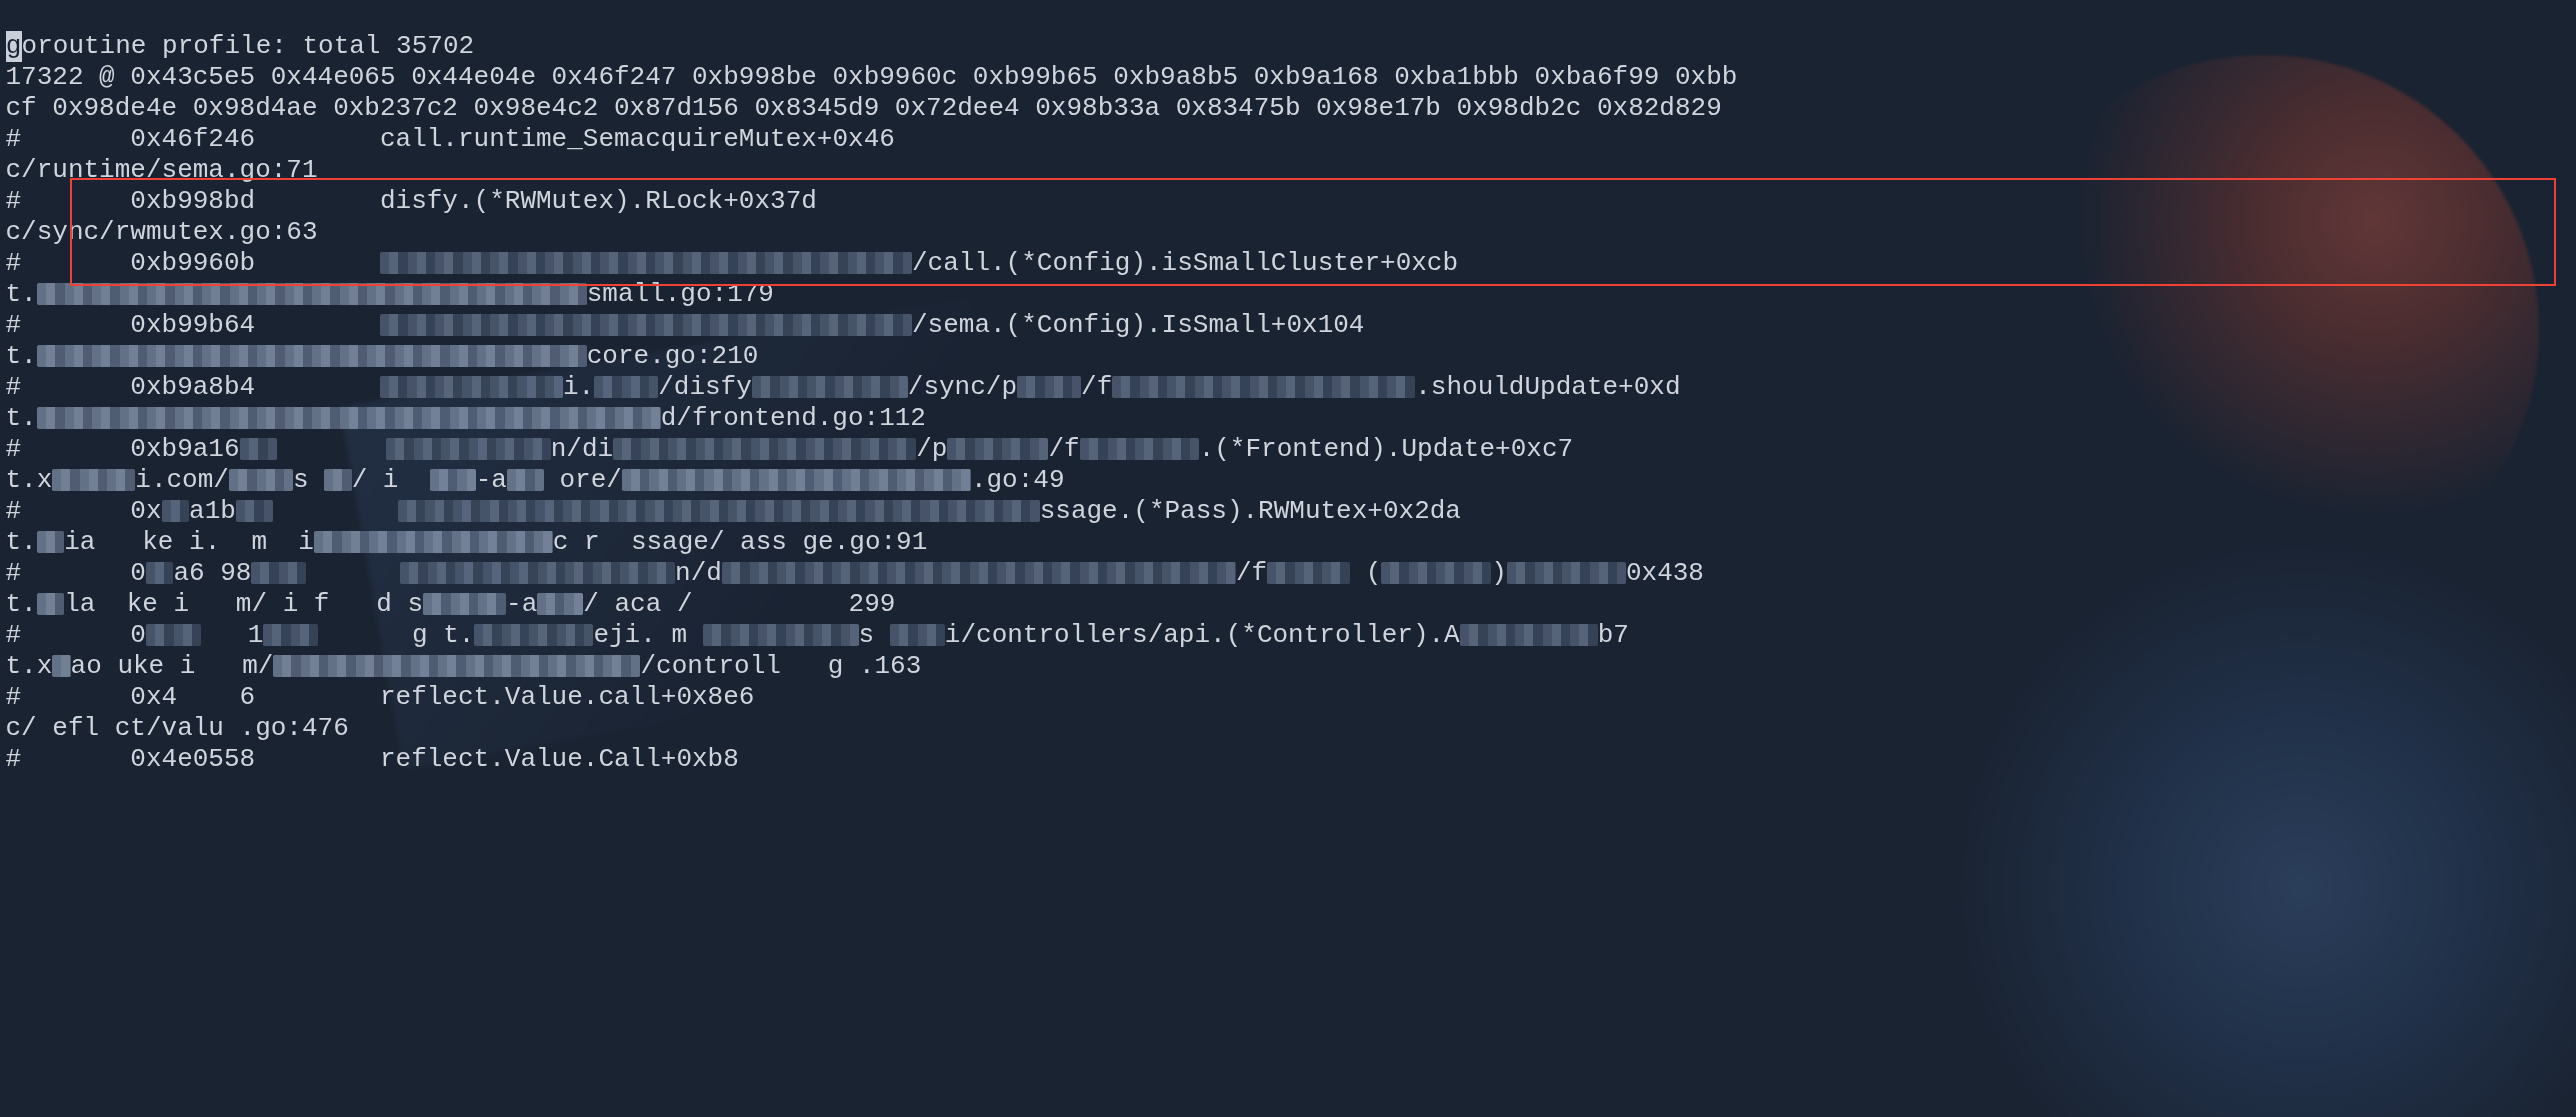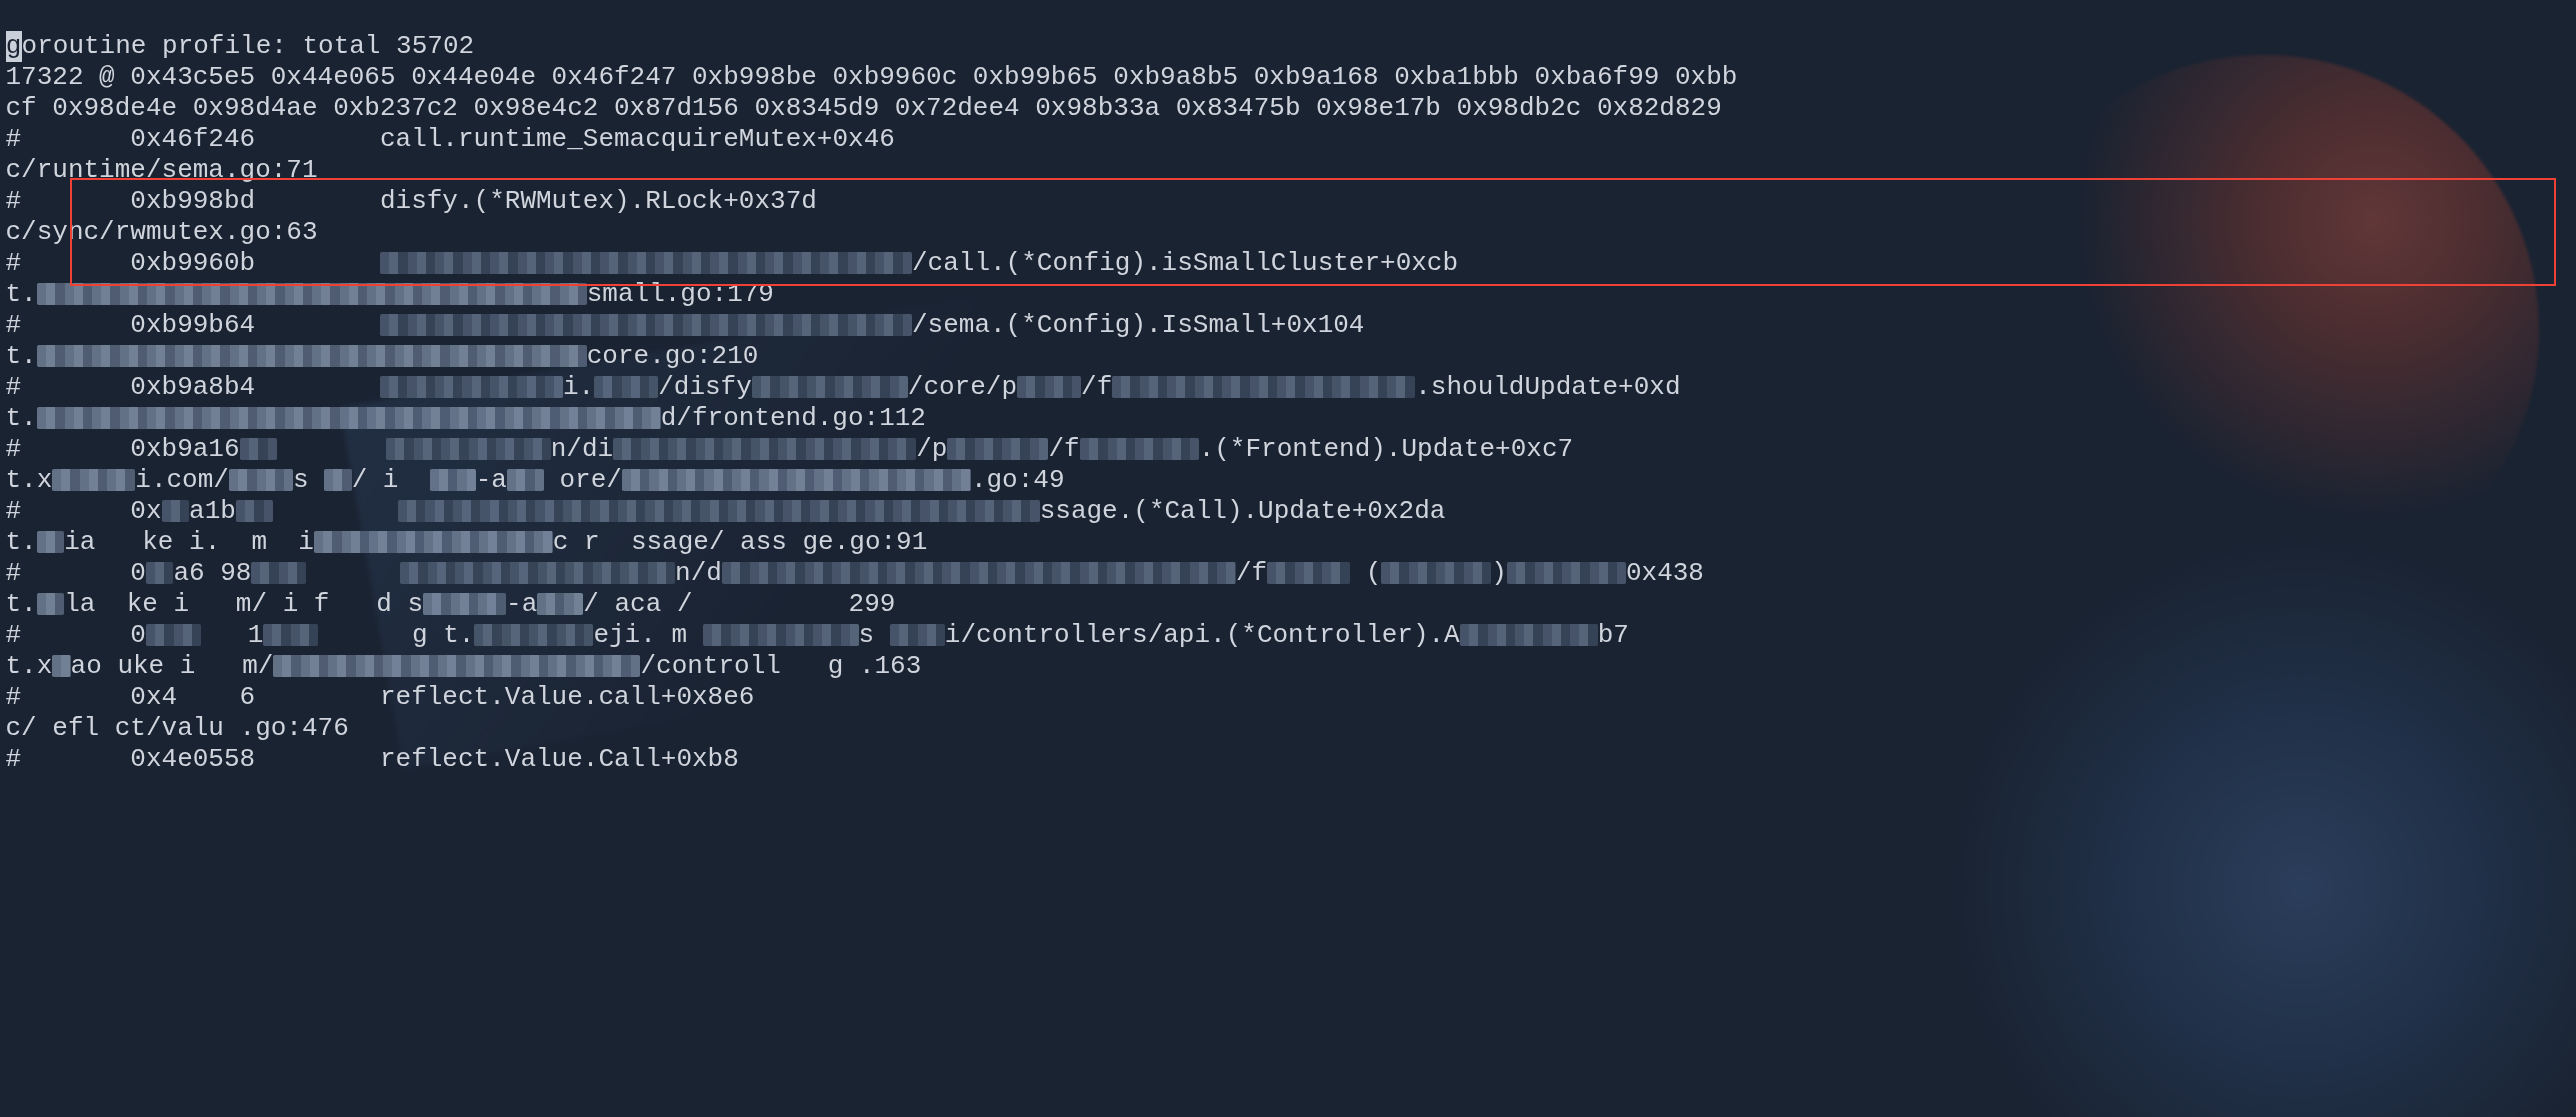--- a/index.html
+++ b/index.html
@@ -107,25 +107,25 @@
 <span>17322 @ 0x43c5e5 0x44e065 0x44e04e 0x46f247 0xb998be 0xb9960c 0xb99b65 0xb9a8b5 0xb9a168 0xba1bbb 0xba6f99 0xbb</span>
 <span>cf 0x98de4e 0x98d4ae 0xb237c2 0x98e4c2 0x87d156 0x8345d9 0x72dee4 0x98b33a 0x83475b 0x98e17b 0x98db2c 0x82d829</span>
 <span>#       0x46f246        call.runtime_SemacquireMutex+0x46</span>
 <span>c/runtime/sema.go:71</span>
 <span>#       0xb998bd        disfy.(*RWMutex).RLock+0x37d</span>
 <span>c/sync/rwmutex.go:63</span>
 <span><span>#       0xb9960b        </span><span class="redact" style="width:532px"></span><span>/call.(*Config).isSmallCluster+0xcb</span></span>
 <span><span>t.</span><span class="redact light" style="width:550px"></span><span>small.go:179</span></span>
 <span><span>#       0xb99b64        </span><span class="redact" style="width:532px"></span><span>/sema.(*Config).IsSmall+0x104</span></span>
 <span><span>t.</span><span class="redact light" style="width:550px"></span><span>core.go:210</span></span>
-<span><span>#       0xb9a8b4        </span><span class="redact" style="width:183px"></span><span>i.</span><span class="redact" style="width:64px"></span><span>/disfy</span><span class="redact" style="width:156px"></span><span>/core/p</span><span class="redact" style="width:64px"></span><span>/f</span><span class="redact" style="width:303px"></span><span>.shouldUpdate+0xd</span></span>
+<span><span>#       0xb9a8b4        </span><span class="redact" style="width:183px"></span><span>i.</span><span class="redact" style="width:64px"></span><span>/disfy</span><span class="redact" style="width:156px"></span><span>/sync/p</span><span class="redact" style="width:64px"></span><span>/f</span><span class="redact" style="width:303px"></span><span>.shouldUpdate+0xd</span></span>
 <span><span>t.</span><span class="redact light" style="width:624px"></span><span>d/frontend.go:112</span></span>
 <span><span>#       0xb9a16</span><span class="redact" style="width:37px"></span>       <span class="redact" style="width:165px"></span><span>n/di</span><span class="redact" style="width:303px"></span><span>/p</span><span class="redact" style="width:101px"></span><span>/f</span><span class="redact" style="width:119px"></span><span>.(*Frontend).Update+0xc7</span></span>
 <span><span>t.x</span><span class="redact light" style="width:83px"></span><span>i.com/</span><span class="redact light" style="width:64px"></span>s <span class="redact light" style="width:27.5px"></span>/ i  <span class="redact light" style="width:46px"></span>-a<span class="redact light" style="width:37px"></span> ore/<span class="redact light" style="width:349px"></span><span>.go:49</span></span>
-<span><span>#       0x</span><span class="redact" style="width:27.5px"></span><span>a1b</span><span class="redact" style="width:37px"></span>        <span class="redact" style="width:642px"></span><span>ssage.(*Call).Update+0x2da</span></span>
+<span><span>#       0x</span><span class="redact" style="width:27.5px"></span><span>a1b</span><span class="redact" style="width:37px"></span>        <span class="redact" style="width:642px"></span><span>ssage.(*Pass).RWMutex+0x2da</span></span>
 <span><span>t.</span><span class="redact light" style="width:27.5px"></span><span>ia   ke i.  m  i</span><span class="redact light" style="width:239px"></span>c r  <span>ssage/ ass ge.go:91</span></span>
 <span><span>#       0</span><span class="redact" style="width:27.5px"></span><span>a6 98</span><span class="redact" style="width:55px"></span>      <span class="redact" style="width:275px"></span><span>n/d</span><span class="redact" style="width:514px"></span>/f<span class="redact" style="width:83px"></span> (<span class="redact" style="width:110px"></span>)<span class="redact" style="width:119px"></span><span>0x438</span></span>
 <span><span>t.</span><span class="redact light" style="width:27.5px"></span><span>la  ke i   m/ i f   d s</span><span class="redact light" style="width:83px"></span>-a<span class="redact light" style="width:46px"></span>/ <span>aca /          299</span></span>
 <span><span>#       0</span><span class="redact" style="width:55px"></span><span>   1</span><span class="redact" style="width:55px"></span>      g t.<span class="redact" style="width:119px"></span>eji. m <span class="redact" style="width:156px"></span>s <span class="redact" style="width:55px"></span><span>i/controllers/api.(*Controller).A</span><span class="redact" style="width:138px"></span><span>b7</span></span>
 <span><span>t.x</span><span class="redact light" style="width:18.3px"></span><span>ao uke i   m/</span><span class="redact light" style="width:367px"></span><span>/controll   g .163</span></span>
 <span>#       0x4    6        reflect.Value.call+0x8e6</span>
 <span>c/ efl ct/valu .go:476</span>
 <span>#       0x4e0558        reflect.Value.Call+0xb8</span>
 </div>
 

